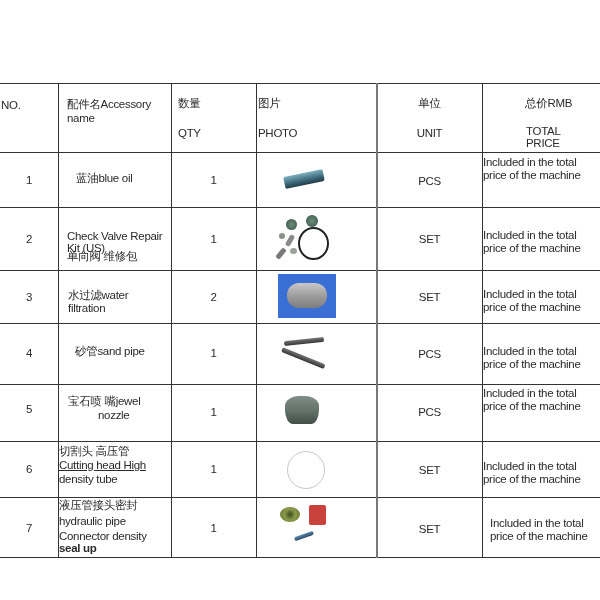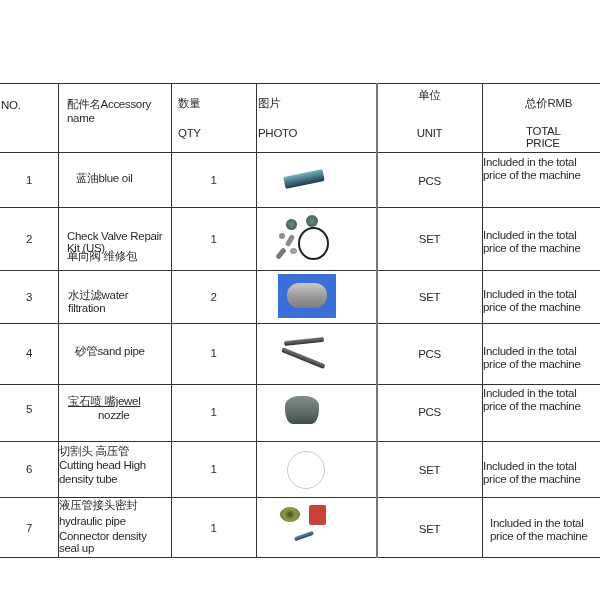--- a/index.html
+++ b/index.html
@@ -149,21 +149,21 @@
     <div class="vline grey" style="left:376px"></div>
     <div class="vline" style="left:482px"></div>
 
     <div class="cell" style="left:1px; top:16px;">NO.</div>
     <div class="cell" style="left:67px; top:15px;">配件名Accessory</div>
     <div class="cell" style="left:67px; top:29px;text-align:center;">name</div>
     <div class="cell" style="left:178px; top:14px;">数量</div>
     <div class="cell" style="left:178px; top:44px;">QTY</div>
     <div class="cell" style="left:258px; top:14px;">图片</div>
     <div class="cell" style="left:258px; top:44px;">PHOTO</div>
-    <div class="cell center" style="left:377px; width:105px; top:6px;">单位</div>
+    <div class="cell center" style="left:377px; width:105px; top:14px;">单位</div>
     <div class="cell center" style="left:377px; width:105px; top:44px;">UNIT</div>
     <div class="cell" style="left:525px; top:14px;">总价RMB</div>
     <div class="cell" style="left:526px; top:42px;">TOTAL</div>
     <div class="cell" style="left:526px; top:54px;">PRICE</div>
 
     <div class="cell center" style="left:0; width:58px; top:91px;">1</div>
     <div class="cell" style="left:76px; top:89px;">蓝油blue oil</div>
     <div class="cell center" style="left:171px; width:85px; top:91px;">1</div>
     <div class="thumb ph-blue-oil" style="left:284px; top:90px;"></div>
     <div class="cell center" style="left:377px; width:105px; top:92px;">PCS</div>
@@ -204,43 +204,43 @@
     <div class="cell center" style="left:171px; width:85px; top:264px;">1</div>
     <div class="thumb" style="left:282px; top:250px; width:50px; height:36px;">
       <div class="ph-rod" style="left:2px; top:6px; width:40px; transform:rotate(-6deg);"></div>
       <div class="ph-rod" style="left:0px; top:14px; width:46px; transform:rotate(22deg); transform-origin:left center;"></div>
     </div>
     <div class="cell center" style="left:377px; width:105px; top:265px;">PCS</div>
     <div class="cell" style="left:483px; top:262px;">Included in the total</div>
     <div class="cell" style="left:483px; top:275px;">price of the machine</div>
 
     <div class="cell center" style="left:0; width:58px; top:320px;">5</div>
-    <div class="cell" style="left:68px; top:312px;text-decoration:underline;">宝石喷 嘴jewel</div>
+    <div class="cell" style="left:68px; top:312px;">宝石喷 嘴jewel</div>
     <div class="cell" style="left:84px; top:326px;padding-left:14px;">nozzle</div>
     <div class="cell center" style="left:171px; width:85px; top:323px;">1</div>
     <div class="thumb ph-nozzle" style="left:285px; top:313px;"></div>
     <div class="cell center" style="left:377px; width:105px; top:323px;">PCS</div>
     <div class="cell" style="left:483px; top:304px;">Included in the total</div>
     <div class="cell" style="left:483px; top:317px;">price of the machine</div>
 
     <div class="cell center" style="left:0; width:58px; top:380px;">6</div>
     <div class="cell" style="left:59px; top:362px;">切割头 高压管</div>
-    <div class="cell" style="left:59px; top:376px;">Cutting head High</div>
+    <div class="cell" style="left:59px; top:376px;text-decoration:underline;">Cutting head High</div>
     <div class="cell" style="left:59px; top:390px;">density tube</div>
     <div class="cell center" style="left:171px; width:85px; top:380px;">1</div>
     <div class="thumb ph-tube" style="left:287px; top:368px;"></div>
     <div class="cell center" style="left:377px; width:105px; top:381px;">SET</div>
     <div class="cell" style="left:483px; top:377px;">Included in the total</div>
     <div class="cell" style="left:483px; top:390px;">price of the machine</div>
 
     <div class="cell center" style="left:0; width:58px; top:439px;">7</div>
     <div class="cell" style="left:59px; top:416px;">液压管接头密封</div>
     <div class="cell" style="left:59px; top:432px;">hydraulic pipe</div>
     <div class="cell" style="left:59px; top:447px;">Connector density</div>
-    <div class="cell" style="left:59px; top:459px;">seal up</div>
+    <div class="cell" style="left:59px; top:459px;font-weight:bold;">seal up</div>
     <div class="cell center" style="left:171px; width:85px; top:439px;">1</div>
     <div class="thumb" style="left:278px; top:420px; width:60px; height:48px;">
       <div class="ph-olive" style="left:2px; top:4px;"></div>
       <div class="ph-red" style="left:31px; top:2px;"></div>
       <div class="ph-blue-stick" style="left:16px; top:31px;"></div>
     </div>
     <div class="cell center" style="left:377px; width:105px; top:440px;">SET</div>
     <div class="cell" style="left:490px; top:434px;">Included in the total</div>
     <div class="cell" style="left:490px; top:447px;">price of the machine</div>
   </div>

